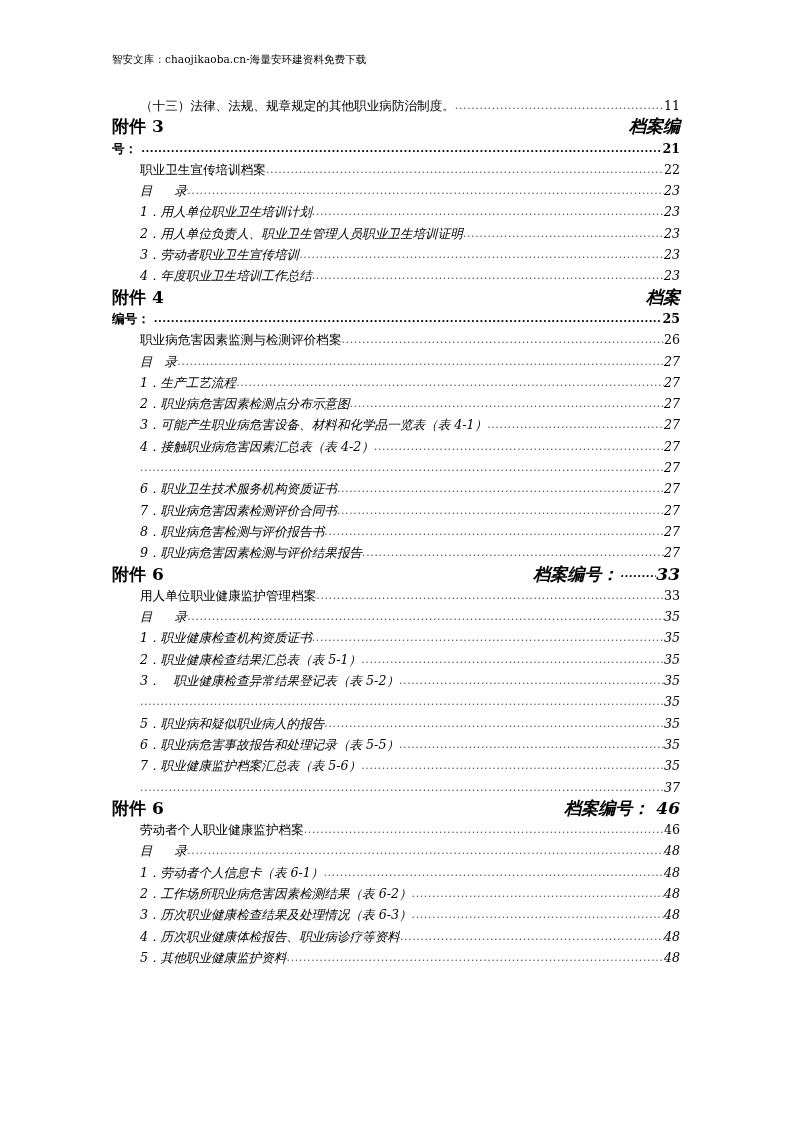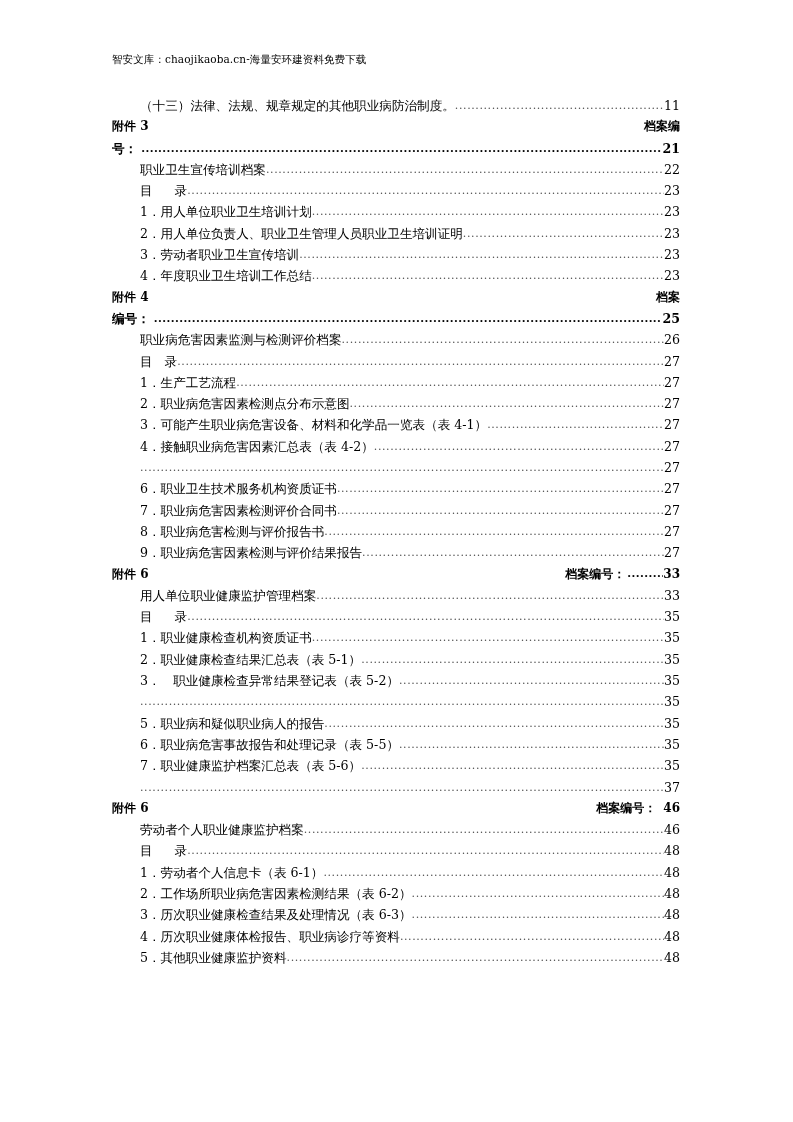--- a/index.html
+++ b/index.html
@@ -79,27 +79,27 @@
     min-width: 14px;
   }
 
   
   .att-head {
     display: flex;
     align-items: baseline;
     justify-content: space-between;
     width: 100%;
     height: 21.3px;
-    font-size: 12px;
+    font-size: 17px;
     line-height: 21.3px;
     font-weight: bold;
     white-space: nowrap;
   }
   .att-head .left  { flex: 0 0 auto; }
-  .att-head .right { flex: 0 0 auto; }
+  .att-head .right { flex: 0 0 auto; font-style: italic; }
 
   
   .att-cont {
     display: flex;
     align-items: baseline;
     width: 100%;
     height: 21.3px;
     font-size: 12.6px;
     line-height: 21.3px;
     font-weight: bold;
@@ -139,21 +139,21 @@
   .att-inline .short-leader::before {
     content: "..........................";
   }
   .att-inline .gap {
     display: inline-block;
     width: 7px;
   }
 
   
   .ind-1 { padding-left: 28px; width: calc(100% - 28px); }
-  .ind-2 { padding-left: 28px; width: calc(100% - 28px); }
+  .ind-2 { padding-left: 28px; width: calc(100% - 28px); font-style: italic; }
   .mulu-gap { display: inline-block; width: 22px; }
   .mulu-gap-sm { display: inline-block; width: 12px; }
   .tbl-gap { display: inline-block; width: 46px; }
 </style>
 </head>
 <body>
 
 <div class="page">
 
   <div class="doc-header">智安文库：chaojikaoba.cn-海量安环建资料免费下载</div>

